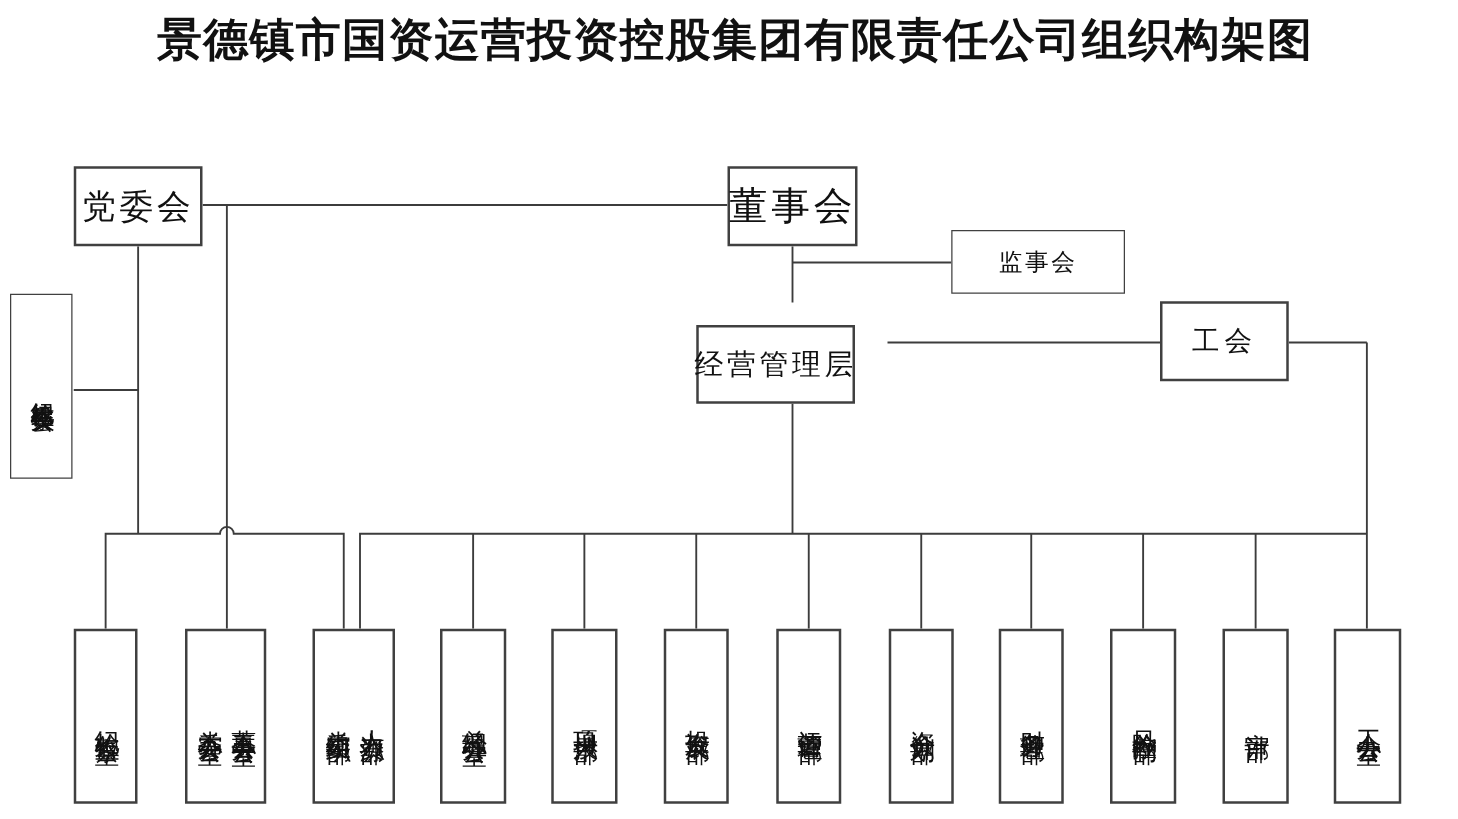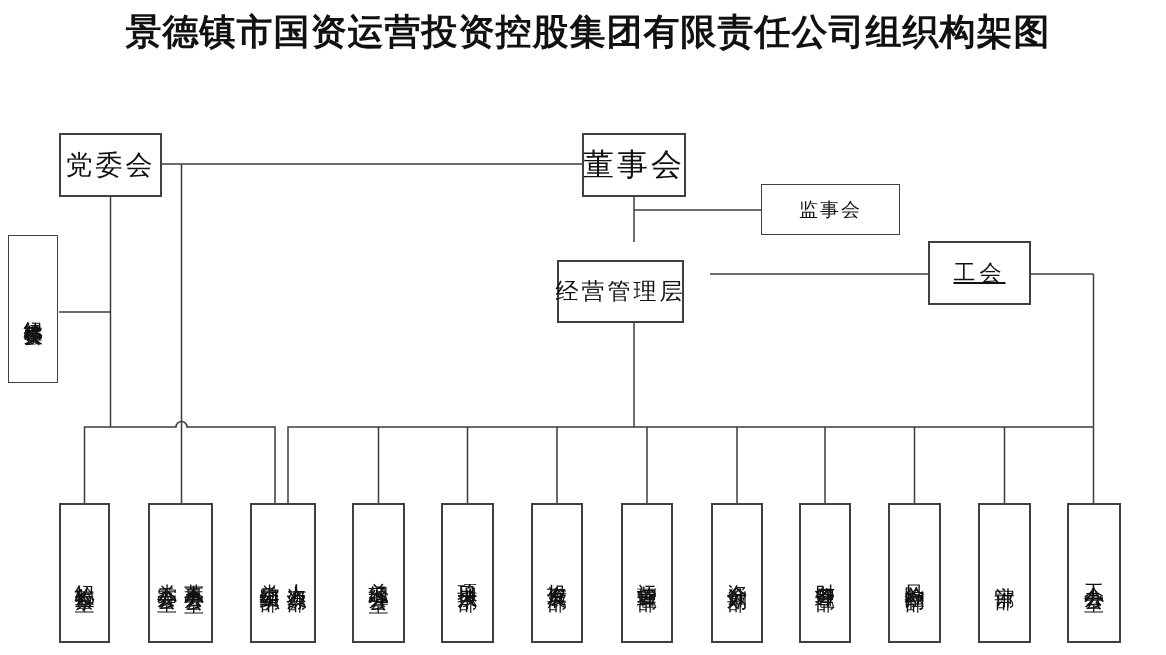--- a/index.html
+++ b/index.html
@@ -60,21 +60,21 @@
   </div>
 
   <div class="hbox" style="left:761px;top:184px;width:139px;height:51px;font-size:19px;letter-spacing:2px;border-width:1.5px;">
     <span>监事会</span>
   </div>
 
   <div class="hbox" style="left:557px;top:260px;width:127px;height:63px;font-size:23px;letter-spacing:3px;">
     <span>经营管理层</span>
   </div>
 
-  <div class="hbox" style="left:928px;top:241px;width:103px;height:64px;font-size:22px;letter-spacing:4px;text-decoration:underline;">
+  <div class="hbox" style="left:928px;top:241px;width:103px;height:64px;font-size:22px;letter-spacing:4px;">
     <span>工会</span>
   </div>
 
   <div class="vbox" style="left:8px;top:235px;width:50px;height:148px;border-width:1.5px;">
     <span class="vcol small">纪律检察委员会</span>
   </div>
 
   <div class="vbox dept" style="left:59px;width:51px;">
     <span class="vcol">纪检监察室</span>
   </div>

